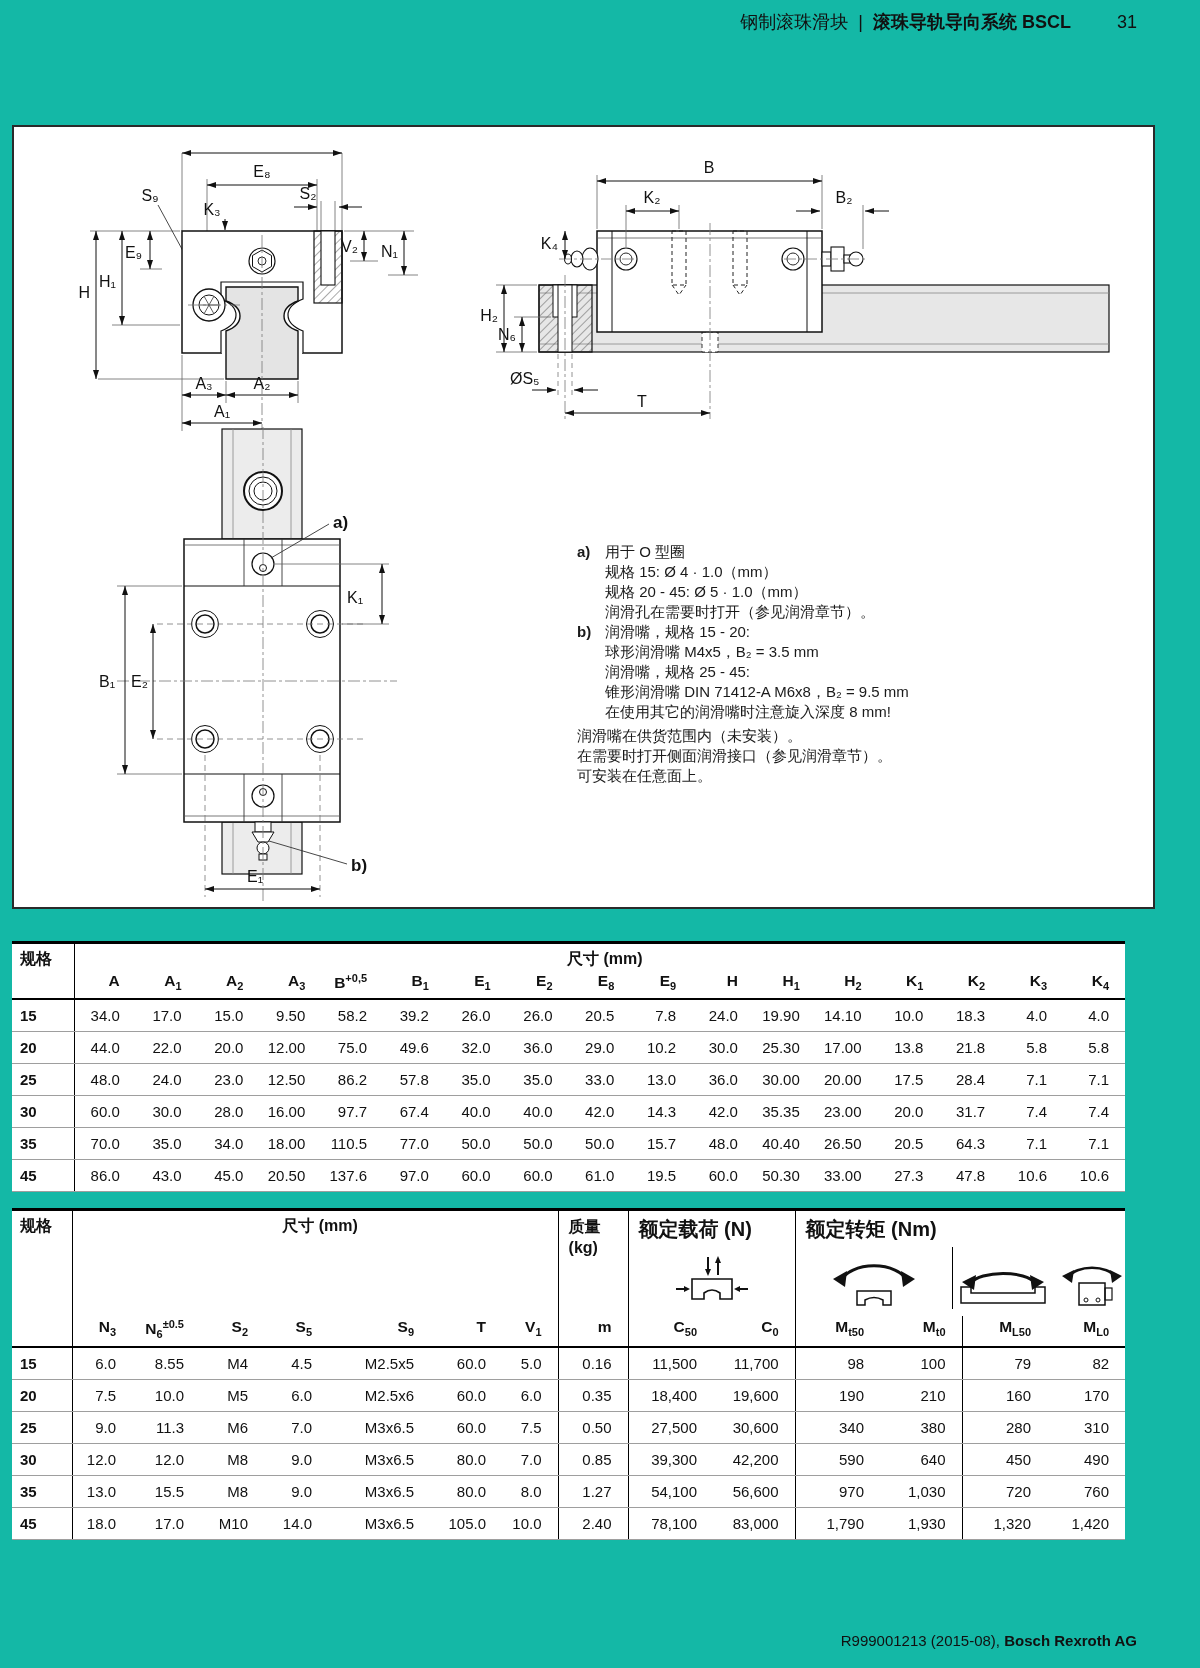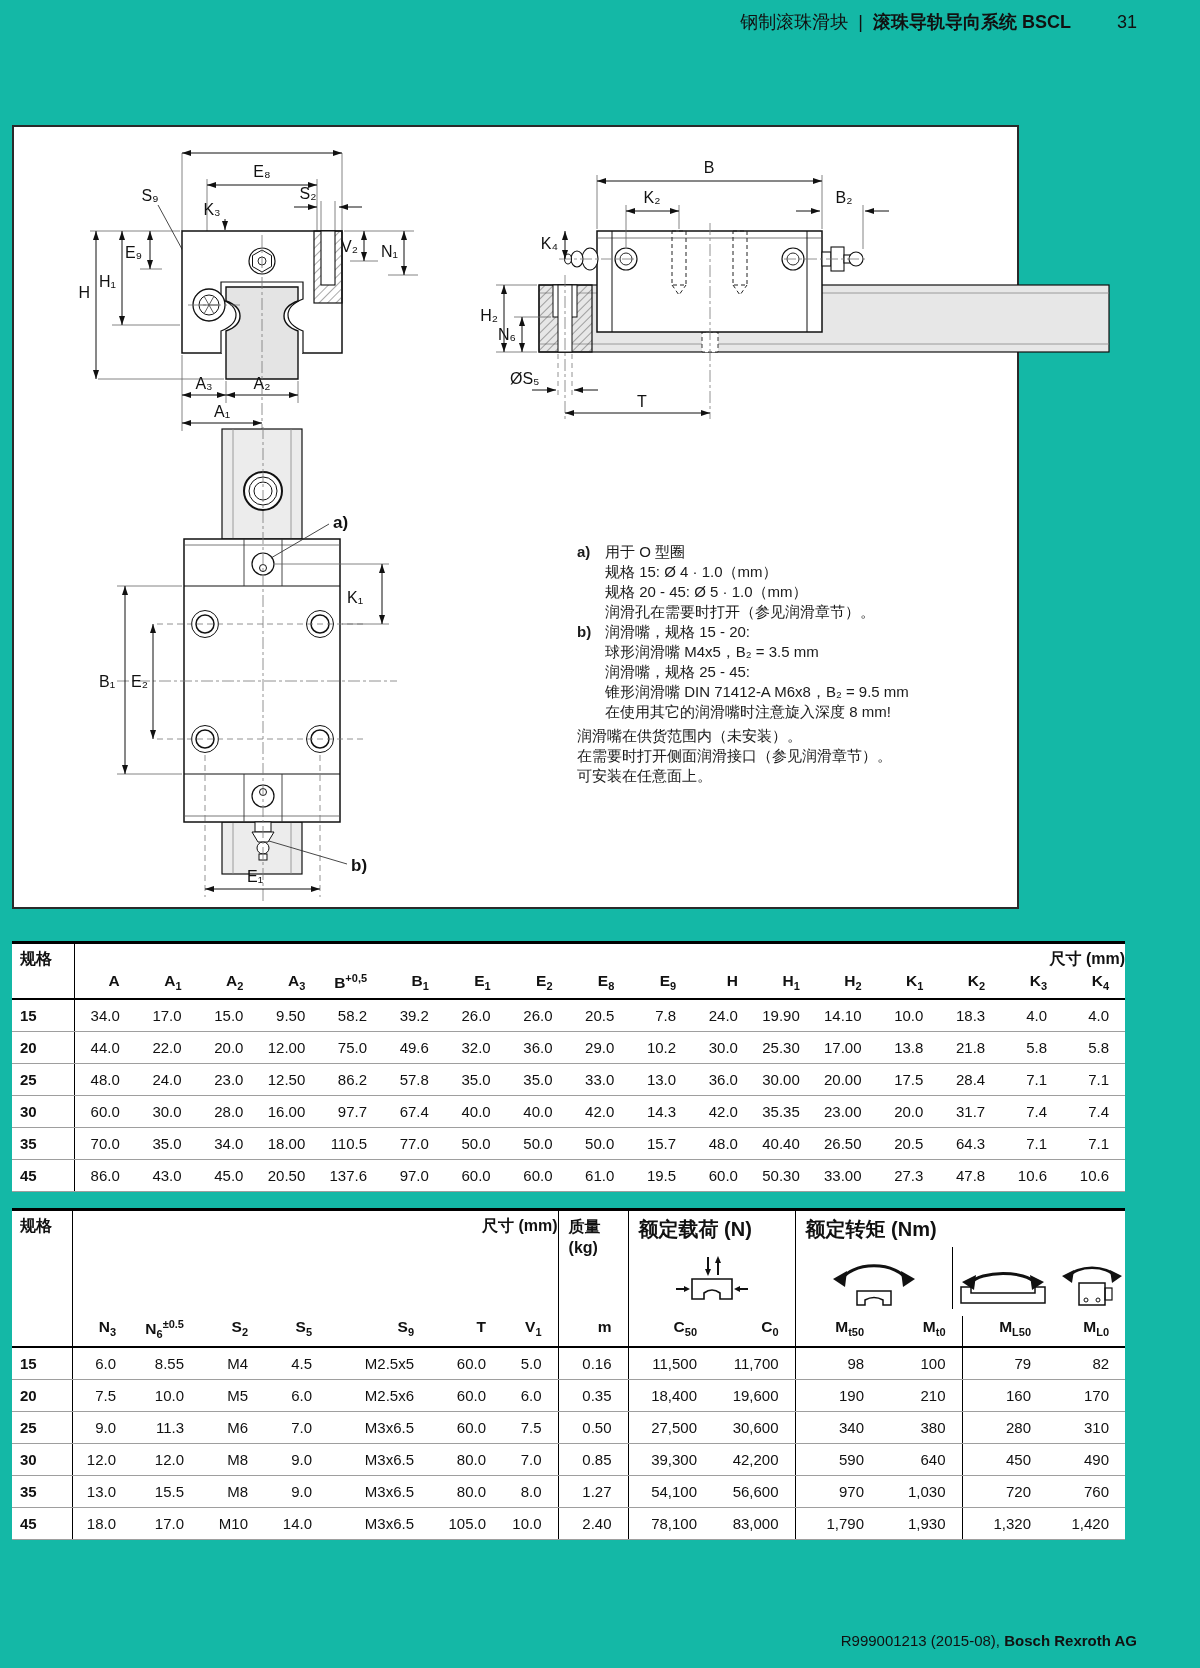--- a/index.html
+++ b/index.html
@@ -5,41 +5,41 @@
   html,body{margin:0;padding:0;background:#fff;}
   .page{position:relative;width:1200px;height:1668px;background:#14b8a6;overflow:hidden;
         font-family:"Liberation Sans",sans-serif;color:#111;}
   
   .page-header{position:absolute;top:10px;right:63px;font-size:18px;display:flex;align-items:baseline;gap:8px;}
   .page-header .cat{font-weight:400;}
   .page-header .sep{font-weight:400;padding:0 2px;}
   .page-header .ttl{font-weight:700;}
   .page-header .pnum{margin-left:38px;}
   
-  .draw-box{position:absolute;left:12px;top:125px;width:1007px;height:784px;border:2px solid #2a2a2a;box-sizing:border-box;background:#fff;}
+  .draw-box{position:absolute;left:12px;top:125px;width:1143px;height:784px;border:2px solid #2a2a2a;box-sizing:border-box;background:#fff;}
   .draw-box svg{position:absolute;}
   .svg-front{left:48px;top:8px;}
   .svg-side{left:460px;top:8px;}
   .svg-top{left:83px;top:300px;}
   svg text{font-family:"Liberation Sans",sans-serif;font-size:16px;fill:#111;}
   svg text.ref{font-weight:700;font-size:17px;}
   
   .notes{position:absolute;left:563px;top:415px;width:490px;font-size:15px;line-height:20px;color:#1a1a1a;}
   .note-row{display:flex;}
   .note-label{width:28px;font-weight:700;flex:0 0 28px;}
   .note-text{flex:1;}
   .notes-extra{margin-top:4px;}
   
   table{border-collapse:collapse;table-layout:fixed;background:#fff;font-size:15px;color:#111;}
   .t-wrap1{position:absolute;left:12px;top:941px;width:1113px;}
   .t-wrap2{position:absolute;left:12px;top:1208px;width:1113px;}
   table{width:1113px;border-top:3px solid #000;}
   thead th{font-weight:700;vertical-align:top;padding:0;}
   th.size-h{text-align:left;padding:5px 0 0 8px;font-size:16px;border-right:1px solid #000;border-bottom:2px solid #000;}
-  th.dims-h{text-align:right;padding:5px 0 0 10px;font-size:16px;}
+  th.dims-h{text-align:center;padding:5px 0 0 10px;font-size:16px;}
   tr.h2 th{text-align:right;padding:2px 16px 6px 0;font-size:15.5px;border-bottom:2px solid #000;white-space:nowrap;}
   tr.h2 th sub{font-size:11px;}
   tr.h2 th sup{font-size:11px;}
   tbody th{font-weight:700;text-align:left;padding:6px 0 6px 8px;border-right:1px solid #000;border-bottom:1.5px solid #9e9e9e;height:19px;}
   tbody td{text-align:right;padding:6px 16px 6px 0;border-bottom:1.5px solid #9e9e9e;white-space:nowrap;}
   
   .t2 th.group{border-left:1px solid #000;}
   .t2 tr.h2 th.bl{border-left:1px solid #000;}
   .t2 tbody td:nth-child(9),.t2 tbody td:nth-child(10),.t2 tbody td:nth-child(12),.t2 tbody td:nth-child(14){border-left:1px solid #000;}
   .t2 tr.h1 th{height:100px;}

